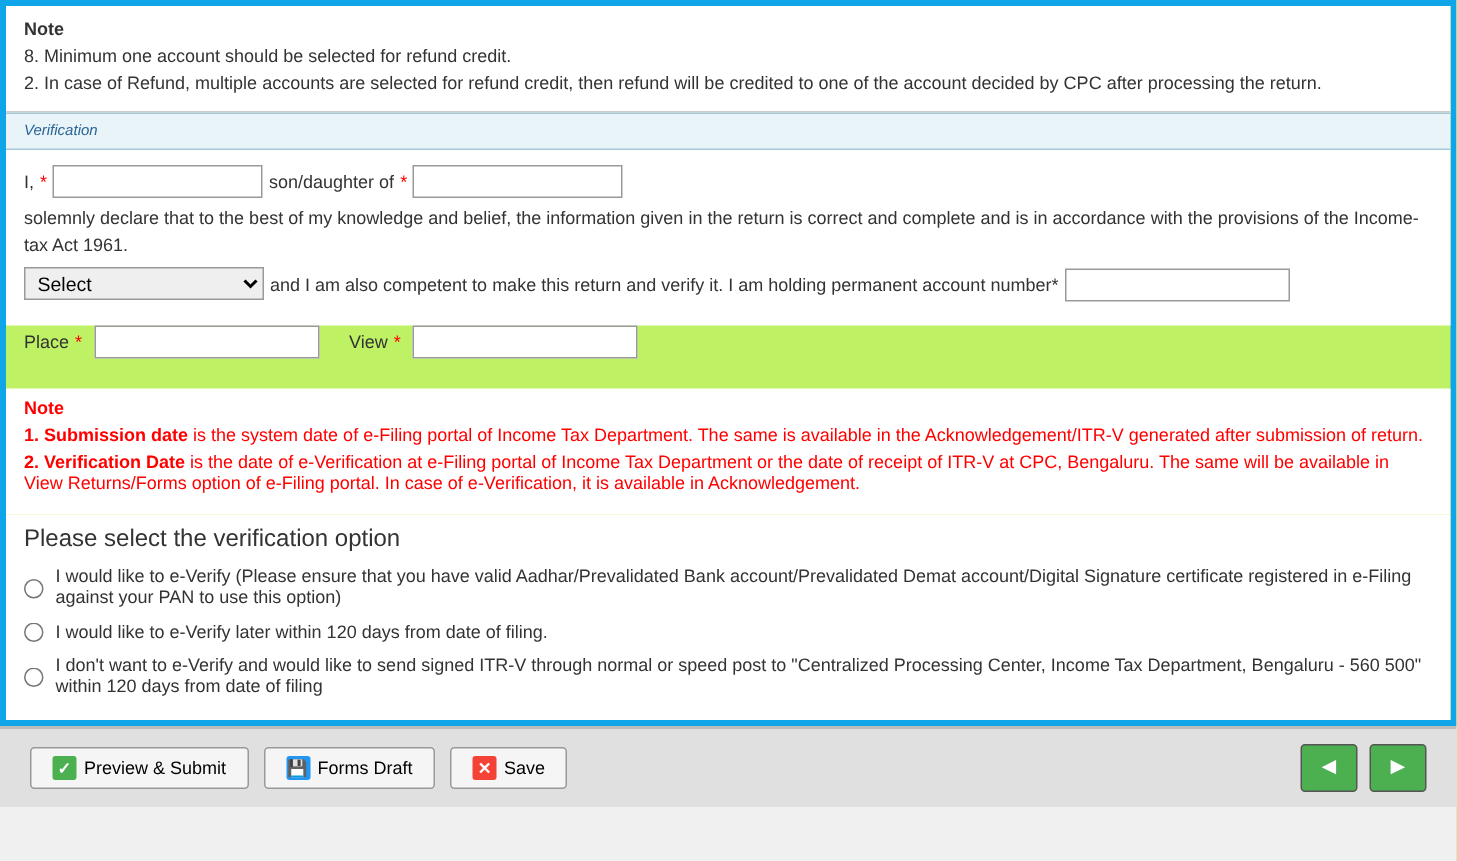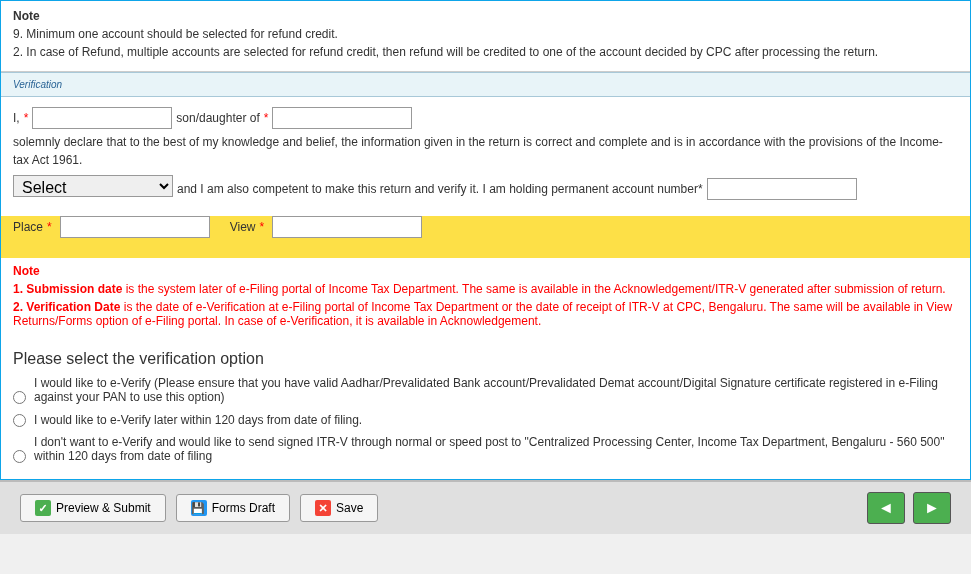--- a/index.html
+++ b/index.html
@@ -4,22 +4,22 @@
   <style>
     * { box-sizing: border-box; margin: 0; padding: 0; }
     body {
       font-family: Arial, sans-serif;
       font-size: 12px;
       background: #f0f0f0;
       width: 971px;
       min-height: 574px;
     }
     .main-container {
-      background: #fde047;
-      border: 1px solid #0ea5e9;
+      background: #bef264;
+      border: 4px solid #0ea5e9;
       margin: 0;
     }
     .note-section {
       background: #fff;
       padding: 8px 12px;
       border-bottom: 1px solid #ccc;
     }
     .note-section p {
       margin-bottom: 4px;
       font-size: 12px;
@@ -64,21 +64,21 @@
       align-items: baseline;
       flex-wrap: wrap;
       margin-bottom: 6px;
       font-size: 12px;
       color: #333;
       gap: 4px;
     }
     .capacity-row select {
       border: 1px solid #999;
       padding: 2px 4px;
-      font-size: 16px;
+      font-size: 13px;
       height: 22px;
       min-width: 160px;
     }
     .capacity-row input[type="text"] {
       border: 1px solid #999;
       padding: 2px 4px;
       font-size: 12px;
       height: 22px;
       width: 150px;
     }
@@ -124,21 +124,21 @@
       padding: 8px 12px;
       background: #fff;
     }
     .verification-option-title {
       font-size: 16px;
       color: #333;
       margin-bottom: 8px;
     }
     .radio-option {
       display: flex;
-      align-items: flex-end;
+      align-items: center;
       gap: 8px;
       margin-bottom: 8px;
       font-size: 12px;
       color: #333;
     }
     .radio-option input[type="radio"] {
       margin-top: 2px;
       flex-shrink: 0;
     }
     .footer-bar {
@@ -215,21 +215,21 @@
       line-height: 1.5;
     }
   </style>
 </head>
 <body>
 
 <div class="main-container">
 
   <div class="note-section">
     <p style="font-weight:bold;">Note</p>
-    <p>9. Minimum one account should be selected for refund credit.</p>
+    <p>8. Minimum one account should be selected for refund credit.</p>
     <p>2. In case of Refund, multiple accounts are selected for refund credit, then refund will be credited to one of the account decided by CPC after processing the return.</p>
   </div>
 
   <div class="verification-header">
     <span>Verification</span>
   </div>
 
   <div class="verification-body">
 
     <div class="declaration-row">
@@ -268,21 +268,21 @@
       <span style="color:red;">*</span>
       <input type="text" value="" style="margin-left: 4px;">
     </label>
   </div>
 
   <div class="note-red">
     <p><span class="note-title">Note</span></p>
     <p>
       <span class="note-text">
         <strong>1. Submission date</strong>
-        <span>is the system later of e-Filing portal of Income Tax Department. The same is available in the Acknowledgement/ITR-V generated after submission of return.</span>
+        <span>is the system date of e-Filing portal of Income Tax Department. The same is available in the Acknowledgement/ITR-V generated after submission of return.</span>
       </span>
     </p>
     <p>
       <span class="note-text">
         <strong>2. Verification Date</strong>
         <span>is the date of e-Verification at e-Filing portal of Income Tax Department or the date of receipt of ITR-V at CPC, Bengaluru. The same will be available in View Returns/Forms option of e-Filing portal. In case of e-Verification, it is available in Acknowledgement.</span>
       </span>
     </p>
   </div>
 

